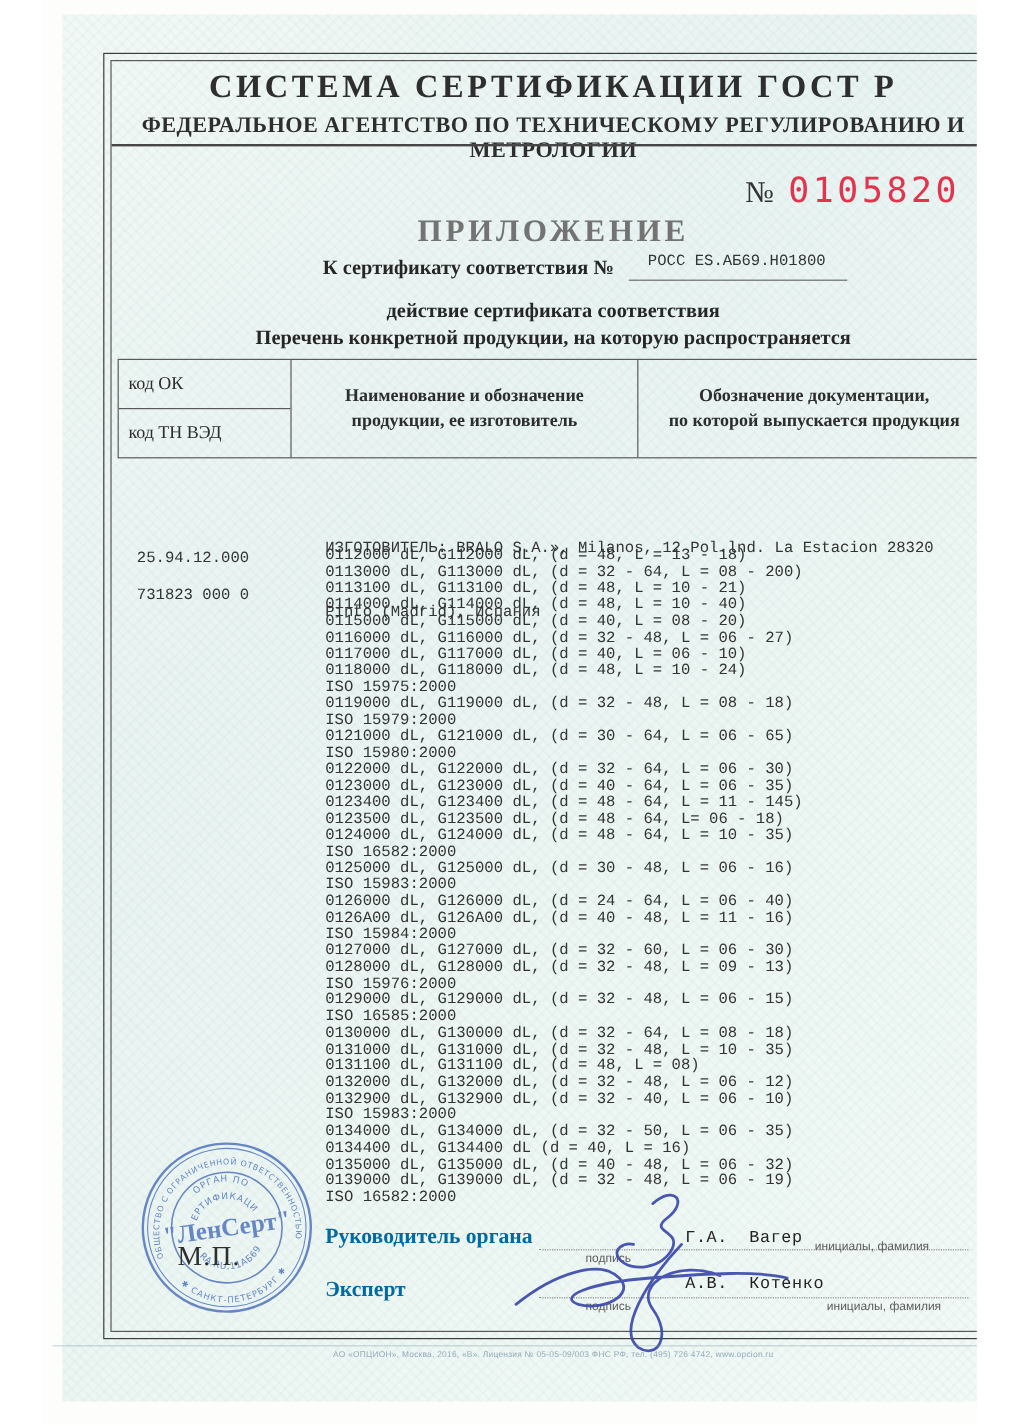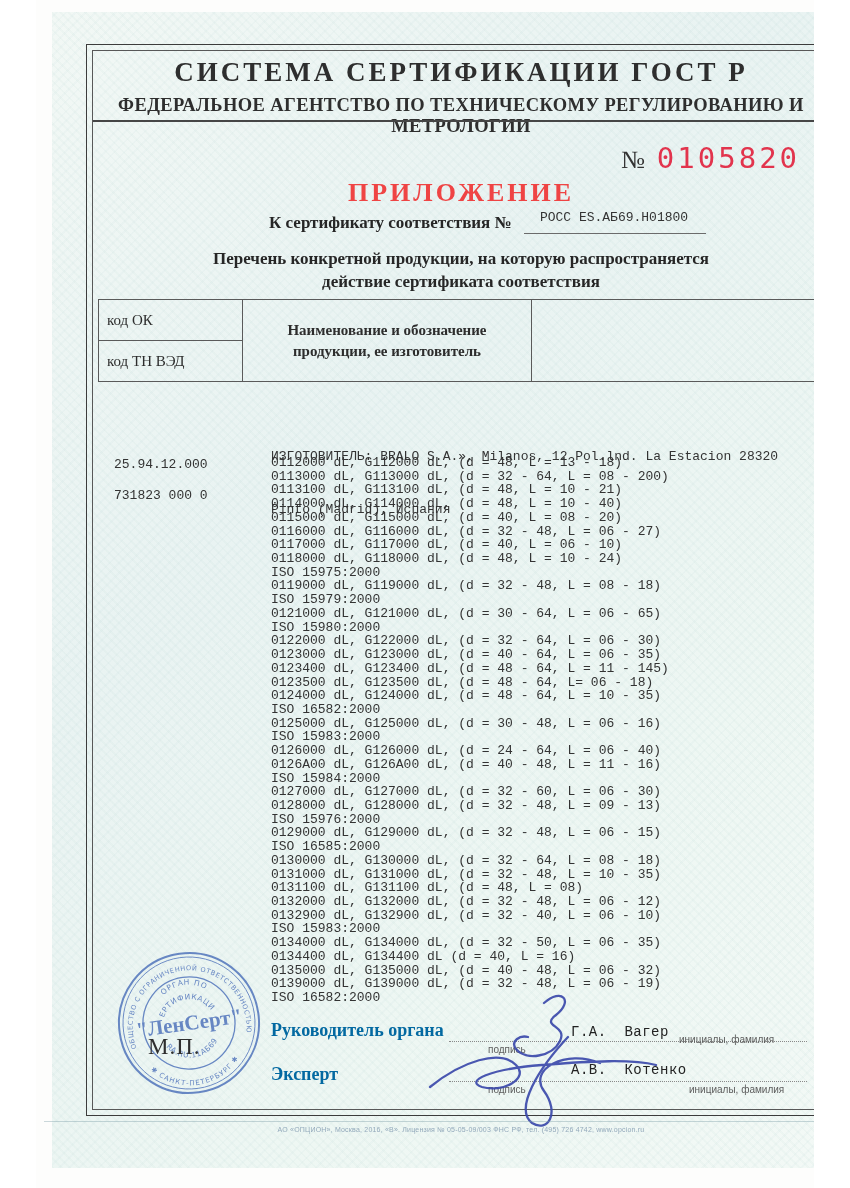--- a/index.html
+++ b/index.html
@@ -17,21 +17,21 @@
                border:1px solid #585858;}
   .hdr{position:absolute;left:50px;top:57px;width:750px;text-align:center;}
   .hdr-title{font-size:27px;font-weight:bold;letter-spacing:3px;color:#2e2e2e;}
   .hdr-sub{font-size:18.5px;font-weight:bold;letter-spacing:.4px;margin-top:7px;color:#2e2e2e;}
   .hdr-rule{position:absolute;left:57px;top:120px;width:734px;height:2.4px;background:#464646;}
   .serial{position:absolute;left:585px;top:141px;display:flex;align-items:baseline;gap:12px;}
   .serial-no{font-size:25px;color:#333;}
   .serial-num{font-family:"DejaVu Sans Mono",monospace;font-size:29px;letter-spacing:3px;
               color:var(--serial_red,#e2344d);}
   .doc-title{position:absolute;left:50px;top:178px;width:750px;text-align:center;
-             font-size:26px;font-weight:bold;letter-spacing:3px;color:#ef4444;}
+             font-size:26px;font-weight:bold;letter-spacing:3px;color:#737373;}
   .cert-label{position:absolute;left:233px;top:213px;font-size:17px;font-weight:bold;color:#262626;}
   .cert-line{position:absolute;left:488px;top:233px;width:182px;border-bottom:1px solid #6b6b6b;}
   .cert-value{position:absolute;left:478px;top:210px;width:200px;text-align:center;
               font-family:"Liberation Mono",monospace;font-size:13px;color:#333;white-space:pre;}
   .intro{position:absolute;left:50px;top:247px;width:750px;text-align:center;
          font-size:17px;font-weight:bold;line-height:23px;color:#262626;}
   
   .tbl{position:absolute;left:62px;top:299px;width:726px;height:81px;border:1px solid #5a5a5a;
        display:flex;font-size:15px;color:#2d2d2d;}
   .tbl .c1{width:143px;border-right:1px solid #5a5a5a;display:flex;flex-direction:column;}
@@ -84,32 +84,36 @@
     <span class="serial-num">0105820</span>
   </div>
 
   <div class="doc-title">ПРИЛОЖЕНИЕ</div>
 
   <div class="cert-label">К сертификату соответствия №</div>
   <div class="cert-value mono">РОСС ES.АБ69.Н01800</div>
   <div class="cert-line"></div>
 
   <div class="intro">
+    <div>действие сертификата соответствия</div>
     <div>Перечень конкретной продукции,  на которую распространяется</div>
-    <div>действие сертификата соответствия</div>
   </div>
 
   <div class="tbl">
     <div class="c1">
       <div class="half">код ОК</div>
       <div class="half">код ТН ВЭД</div>
     </div>
     <div class="c2">
       <div>Наименование и обозначение</div>
       <div>продукции, ее изготовитель</div>
+    </div>
+    <div class="c3">
+      <div>Обозначение документации,</div>
+      <div>по которой выпускается продукция</div>
     </div>
   </div>
 
   <div class="manu mono">
     <div>ИЗГОТОВИТЕЛЬ: BRALO S.A.», Milanos, 12 Pol.lnd. La Estacion 28320</div>
     <div>Pinto (Madrid), Испания</div>
   </div>
 
   <div class="code-ok mono">25.94.12.000</div>
   <div class="code-tnved mono">731823 000 0</div>

